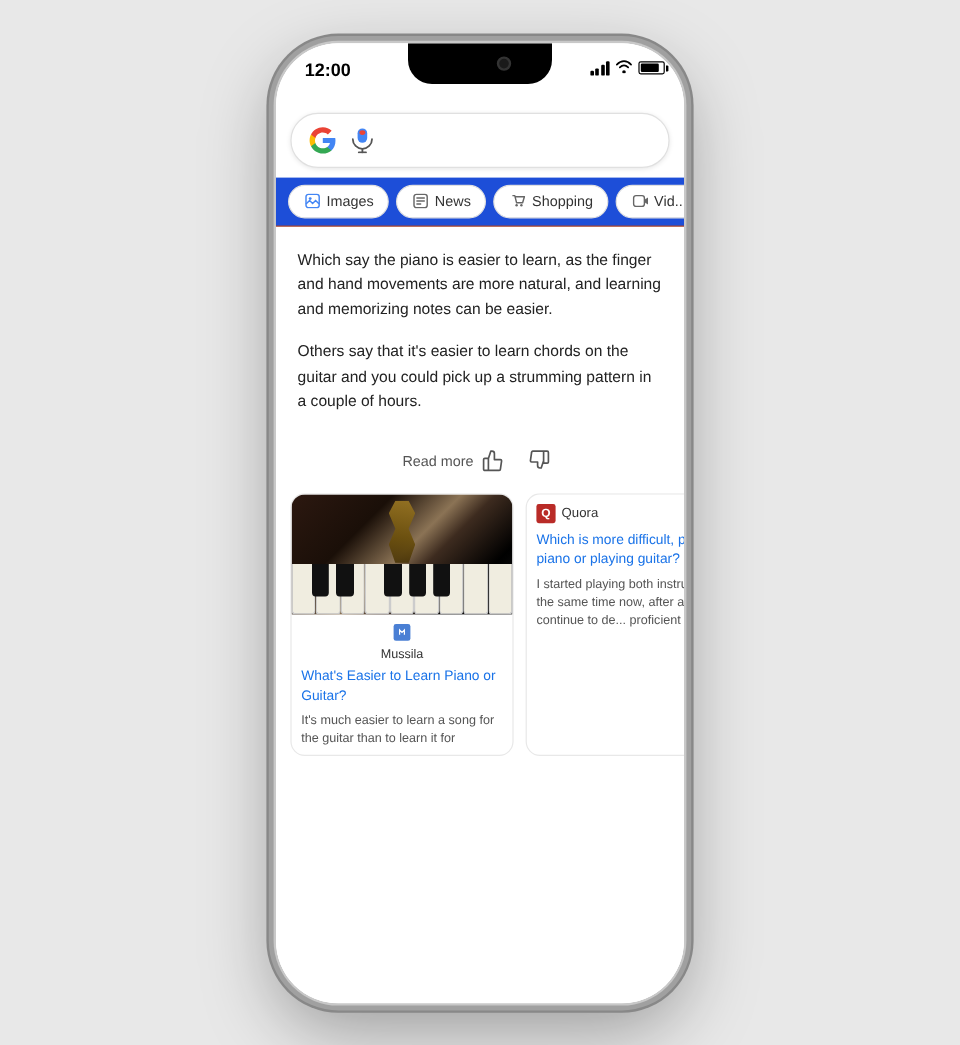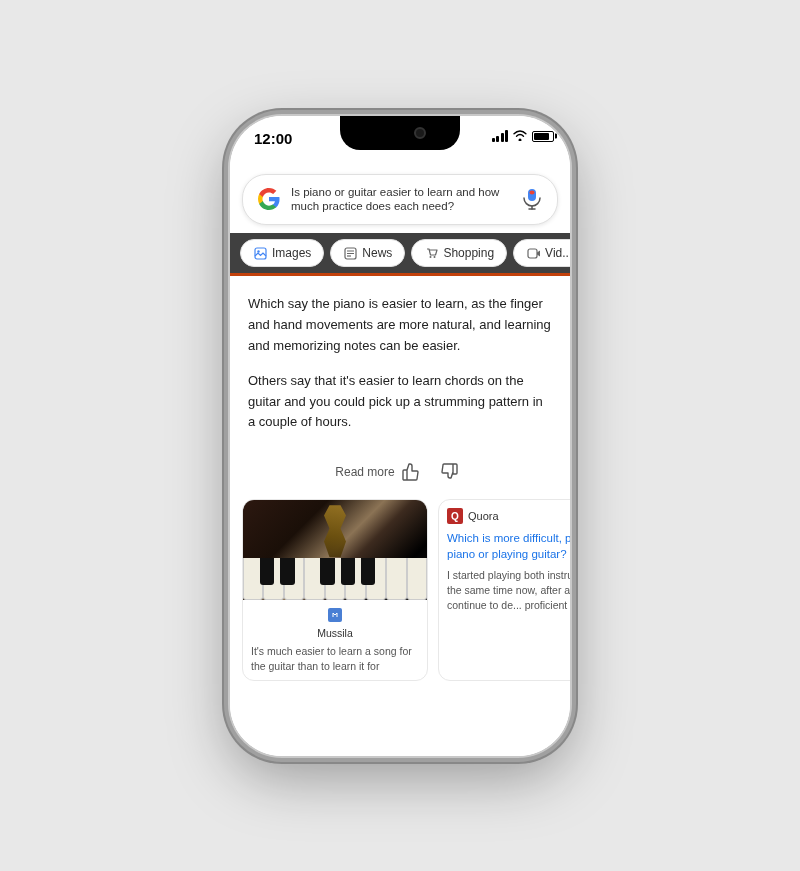--- a/index.html
+++ b/index.html
@@ -7,21 +7,21 @@
       background: #e8e8e8;
       display: flex;
       justify-content: center;
       align-items: center;
       min-height: 100vh;
       font-family: -apple-system, BlinkMacSystemFont, 'Segoe UI', sans-serif;
     }
 
     .phone-outer {
       width: 340px;
-      height: 640px;
+      height: 800px;
       background: #f5f5f5;
       border-radius: 52px;
       box-shadow:
         0 0 0 2px #c8c8c8,
         0 0 0 6px #a0a0a0,
         0 0 0 8px #888,
         0 20px 60px rgba(0,0,0,0.35);
       position: relative;
       overflow: hidden;
     }
@@ -193,22 +193,22 @@
       align-items: center;
       justify-content: center;
     }
 
     
     .filter-tabs {
       display: flex;
       gap: 6px;
       padding: 6px 10px;
       overflow-x: hidden;
-      background: #404040;
-      border-bottom: 3px solid #c2410c;
+      background: #1d4ed8;
+      border-bottom: 1px solid #c2410c;
       flex-shrink: 0;
     }
 
     .filter-tab {
       display: flex;
       align-items: center;
       gap: 5px;
       padding: 6px 12px;
       border: 1px solid #e0e0e0;
       border-radius: 20px;
@@ -419,21 +419,20 @@
 
     <div class="search-bar-container">
       <div class="search-bar">
 
         <svg class="google-logo" viewBox="0 0 24 24" xmlns="http://www.w3.org/2000/svg">
           <path d="M22.56 12.25c0-.78-.07-1.53-.2-2.25H12v4.26h5.92c-.26 1.37-1.04 2.53-2.21 3.31v2.77h3.57c2.08-1.92 3.28-4.74 3.28-8.09z" fill="#4285F4"></path>
           <path d="M12 23c2.97 0 5.46-.98 7.28-2.66l-3.57-2.77c-.98.66-2.23 1.06-3.71 1.06-2.86 0-5.29-1.93-6.16-4.53H2.18v2.84C3.99 20.53 7.7 23 12 23z" fill="#34A853"></path>
           <path d="M5.84 14.09c-.22-.66-.35-1.36-.35-2.09s.13-1.43.35-2.09V7.07H2.18C1.43 8.55 1 10.22 1 12s.43 3.45 1.18 4.93l2.85-2.22.81-.62z" fill="#FBBC05"></path>
           <path d="M12 5.38c1.62 0 3.06.56 4.21 1.64l3.15-3.15C17.45 2.09 14.97 1 12 1 7.7 1 3.99 3.47 2.18 7.07l3.66 2.84c.87-2.6 3.3-4.53 6.16-4.53z" fill="#EA4335"></path>
         </svg>
-        <span class="search-text">Is piano or guitar easier to learn and how much practice does each need?</span>
 
         <div class="mic-icon">
           <svg width="18" height="22" viewBox="0 0 18 22">
             <rect x="5" y="1" width="8" height="12" rx="4" fill="#4285F4"></rect>
             <rect x="6.5" y="2.5" width="5" height="4" rx="2.5" fill="#EA4335"></rect>
             <path d="M1 10c0 4.4 3.6 8 8 8s8-3.6 8-8" stroke="#555" stroke-width="1.5" fill="none" stroke-linecap="round"></path>
             <line x1="9" y1="18" x2="9" y2="21" stroke="#555" stroke-width="1.5" stroke-linecap="round"></line>
             <line x1="6" y1="21" x2="12" y2="21" stroke="#555" stroke-width="1.5" stroke-linecap="round"></line>
           </svg>
         </div>
@@ -536,20 +535,21 @@
           <div class="card-meta">
             <div class="card-source">
               <div class="source-logo">
                 <svg width="10" height="10" viewBox="0 0 10 10">
                     <circle cx="5" cy="5" r="4" fill="#4a7fd4"></circle>
                     <path d="M3 7V3l2 2 2-2v4" stroke="white" stroke-width="1" fill="none"></path>
                   </svg>
               </div>
               <span class="source-name">Mussila</span>
             </div>
+            <div class="card-title">What's Easier to Learn Piano or Guitar?</div>
             <div class="card-snippet">It's much easier to learn a song for the guitar than to learn it for</div>
           </div>
         </div>
 
         <div class="card">
           <div class="quora-header">
             <div class="quora-logo">Q</div>
             <span class="quora-name">Quora</span>
           </div>
           <div class="quora-title">Which is more difficult, playing piano or playing guitar?</div>

